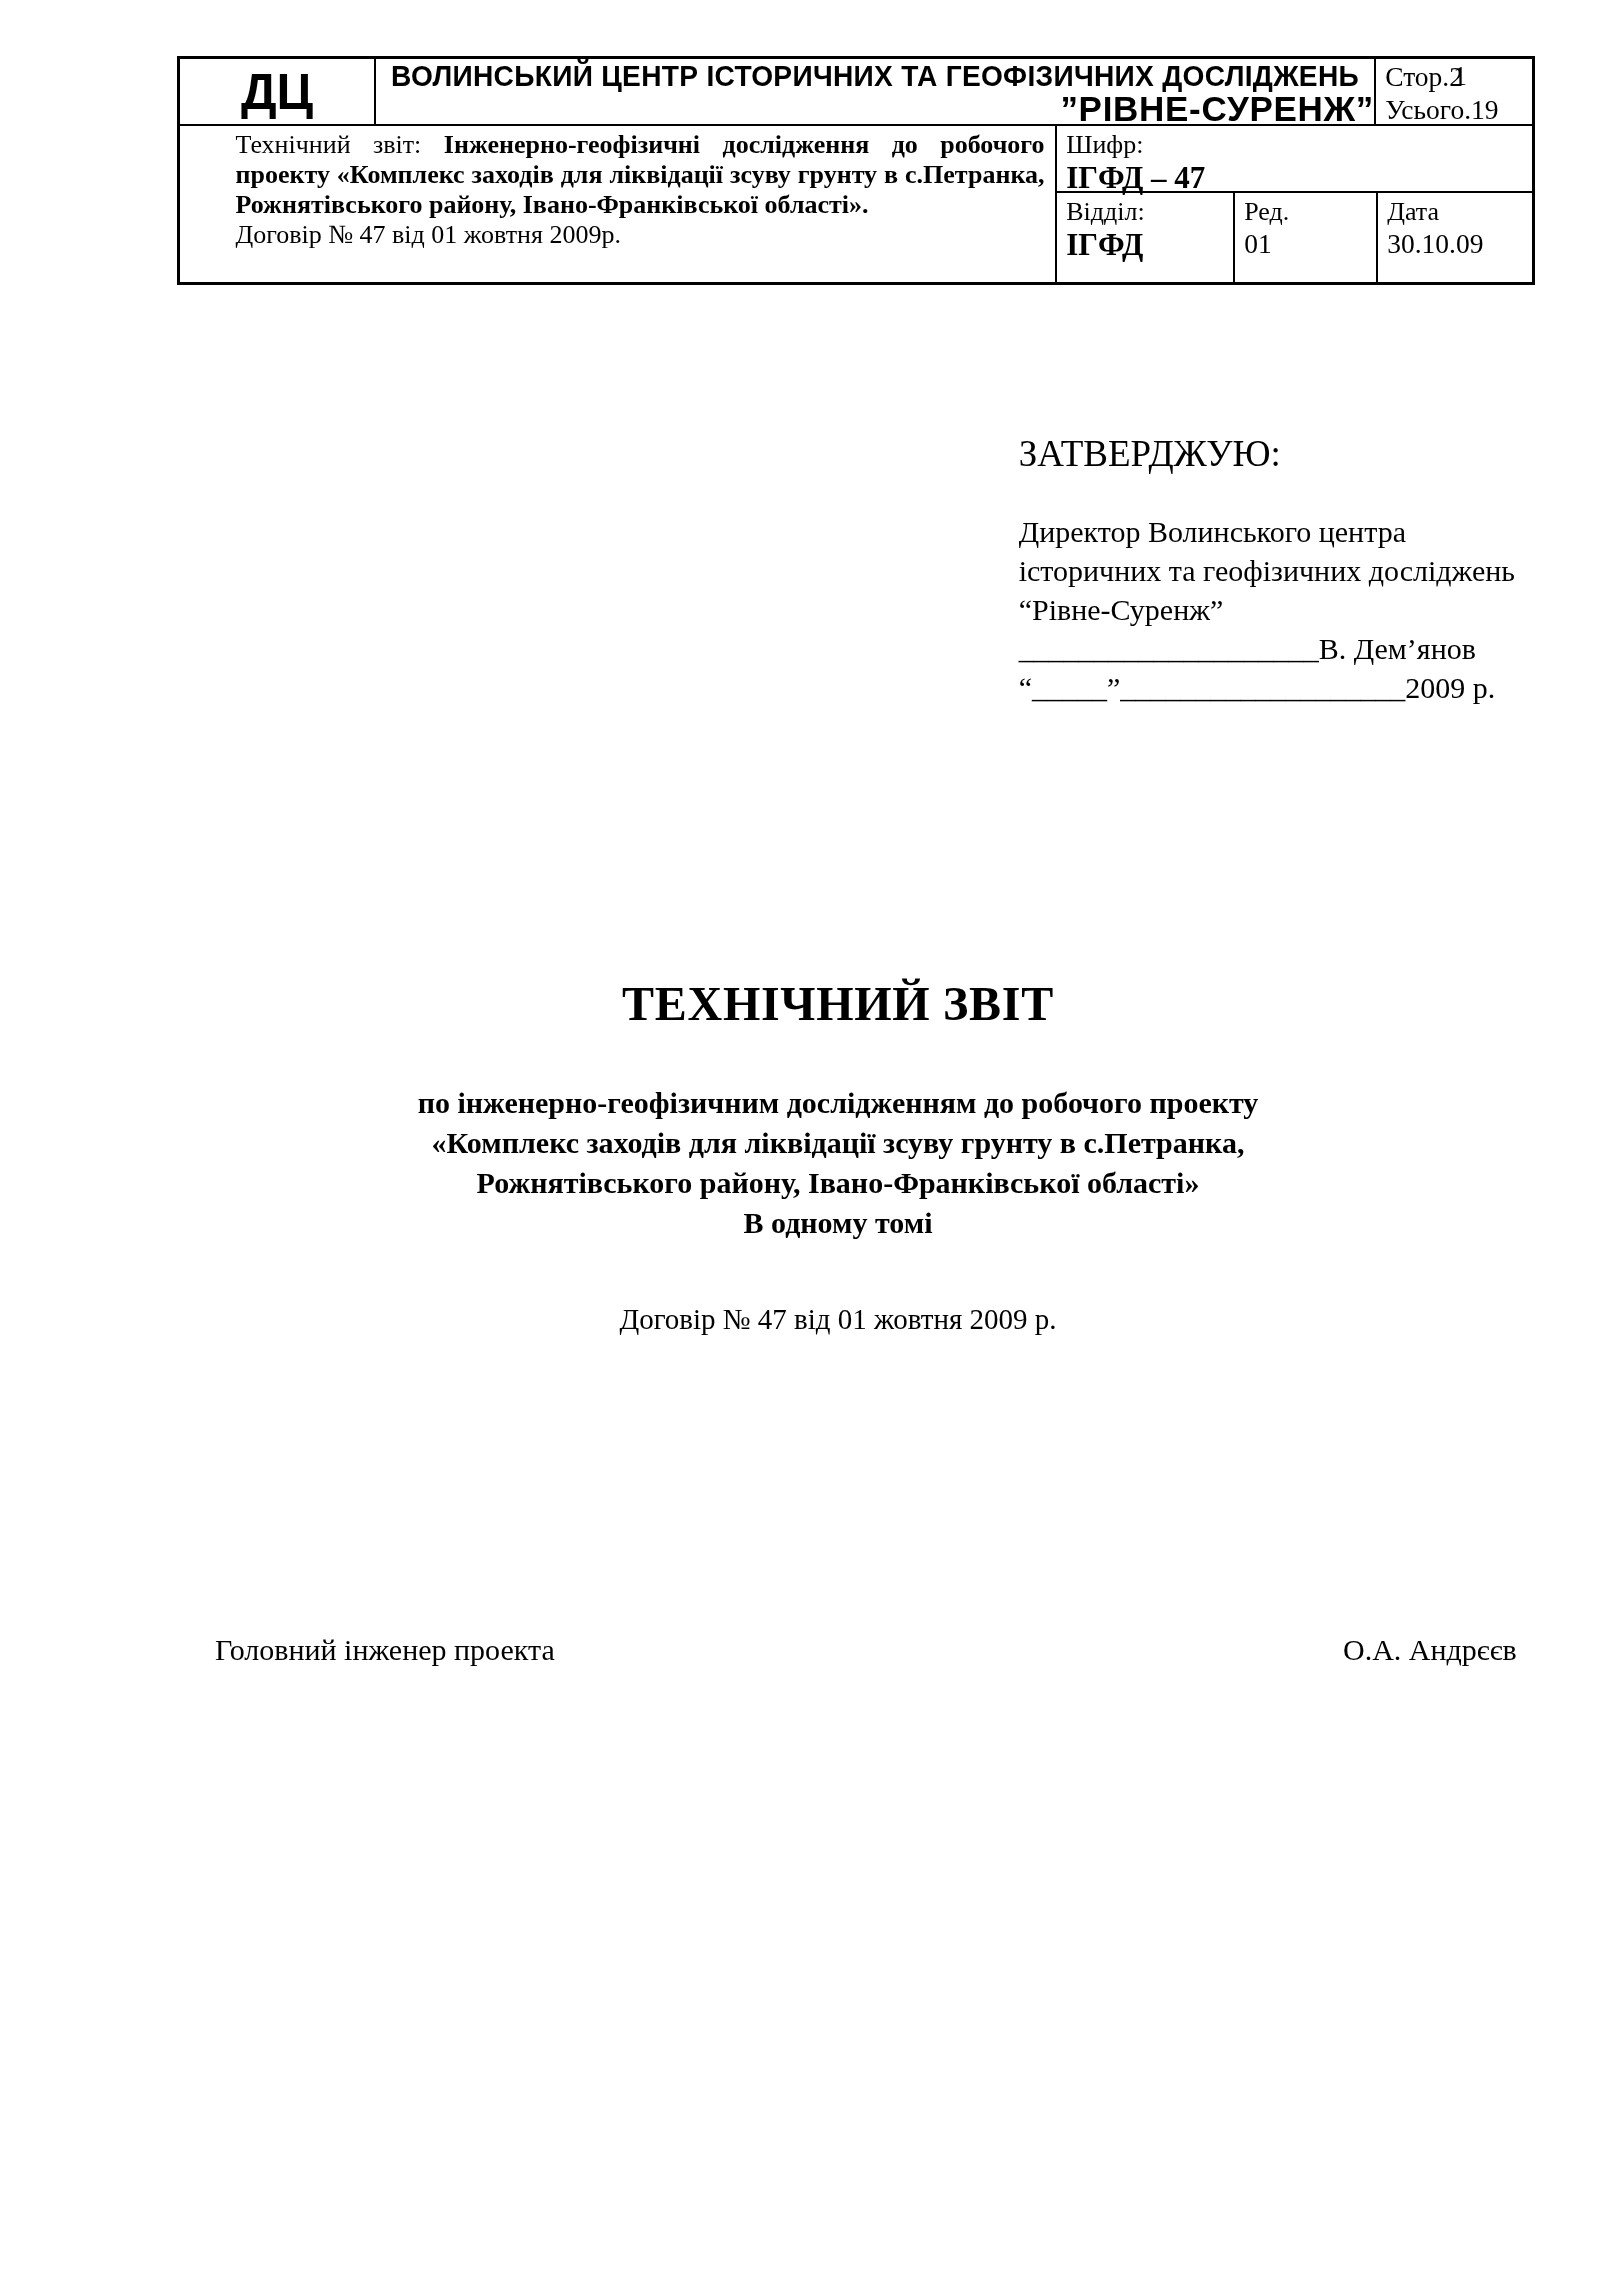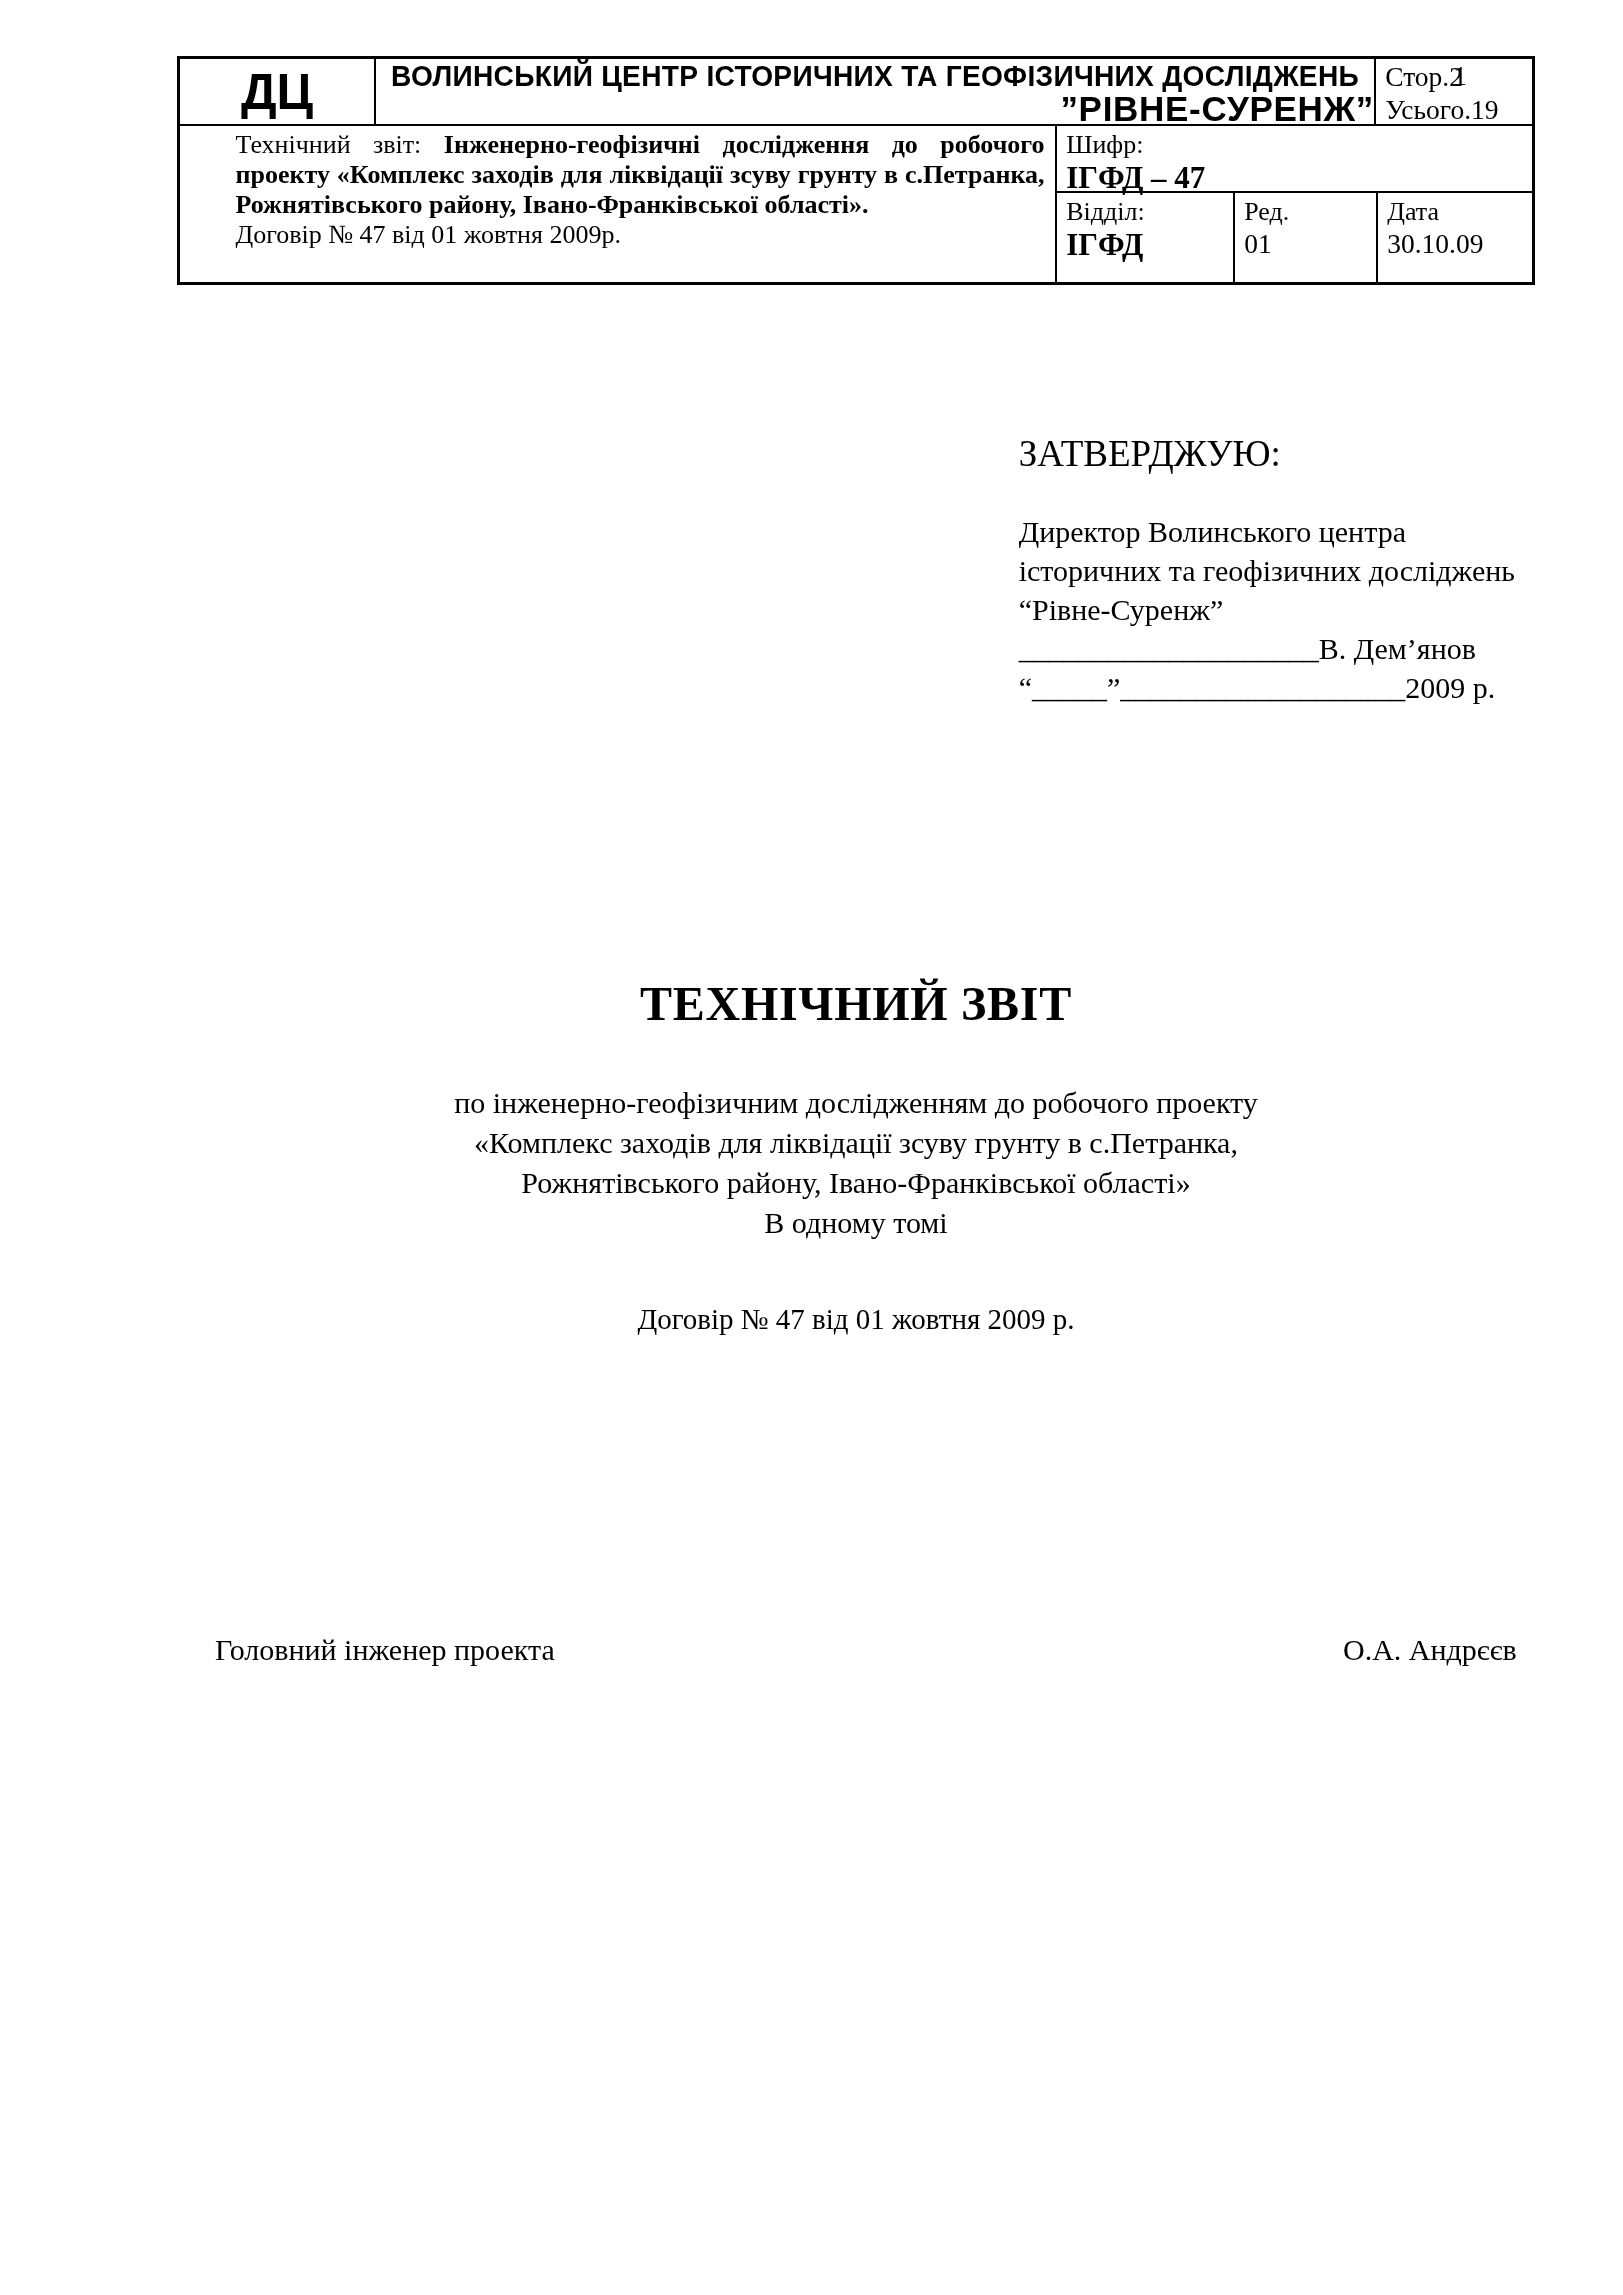--- a/index.html
+++ b/index.html
@@ -50,23 +50,23 @@
   .lab{font-size:26px;line-height:31px;}
   .val-bold{font-size:31px;line-height:35px;font-weight:bold;}
   .val{font-size:27.5px;line-height:34px;}
   
   .approve{
     position:absolute;top:432px;right:109px;
     font-size:30px;line-height:39px;
   }
   .approve-label{font-size:37px;line-height:43px;margin-bottom:37px;}
   
-  .titleblock{position:absolute;left:177px;top:975px;width:1358px;text-align:center;}
+  .titleblock{position:absolute;left:159px;top:975px;width:1358px;text-align:center;}
   .doc-title{font-size:48px;line-height:58px;font-weight:bold;letter-spacing:0.7px;}
-  .subtitle{margin-top:50px;font-size:30px;line-height:40px;font-weight:normal;}
+  .subtitle{margin-top:50px;font-size:30px;line-height:40px;font-weight:bold;}
   .contract-line{margin-top:58px;font-size:29px;line-height:37px;}
   
   .sigrow{
     position:absolute;left:177px;top:1631px;width:1358px;
     display:flex;justify-content:space-between;font-size:30px;line-height:37px;
   }
   .sig-left{padding-left:38px;}
   .sig-right{padding-right:18.3px;}
   .city{position:absolute;left:177px;top:1948px;width:1358px;text-align:center;font-size:22px;line-height:37px;}
 </style>

